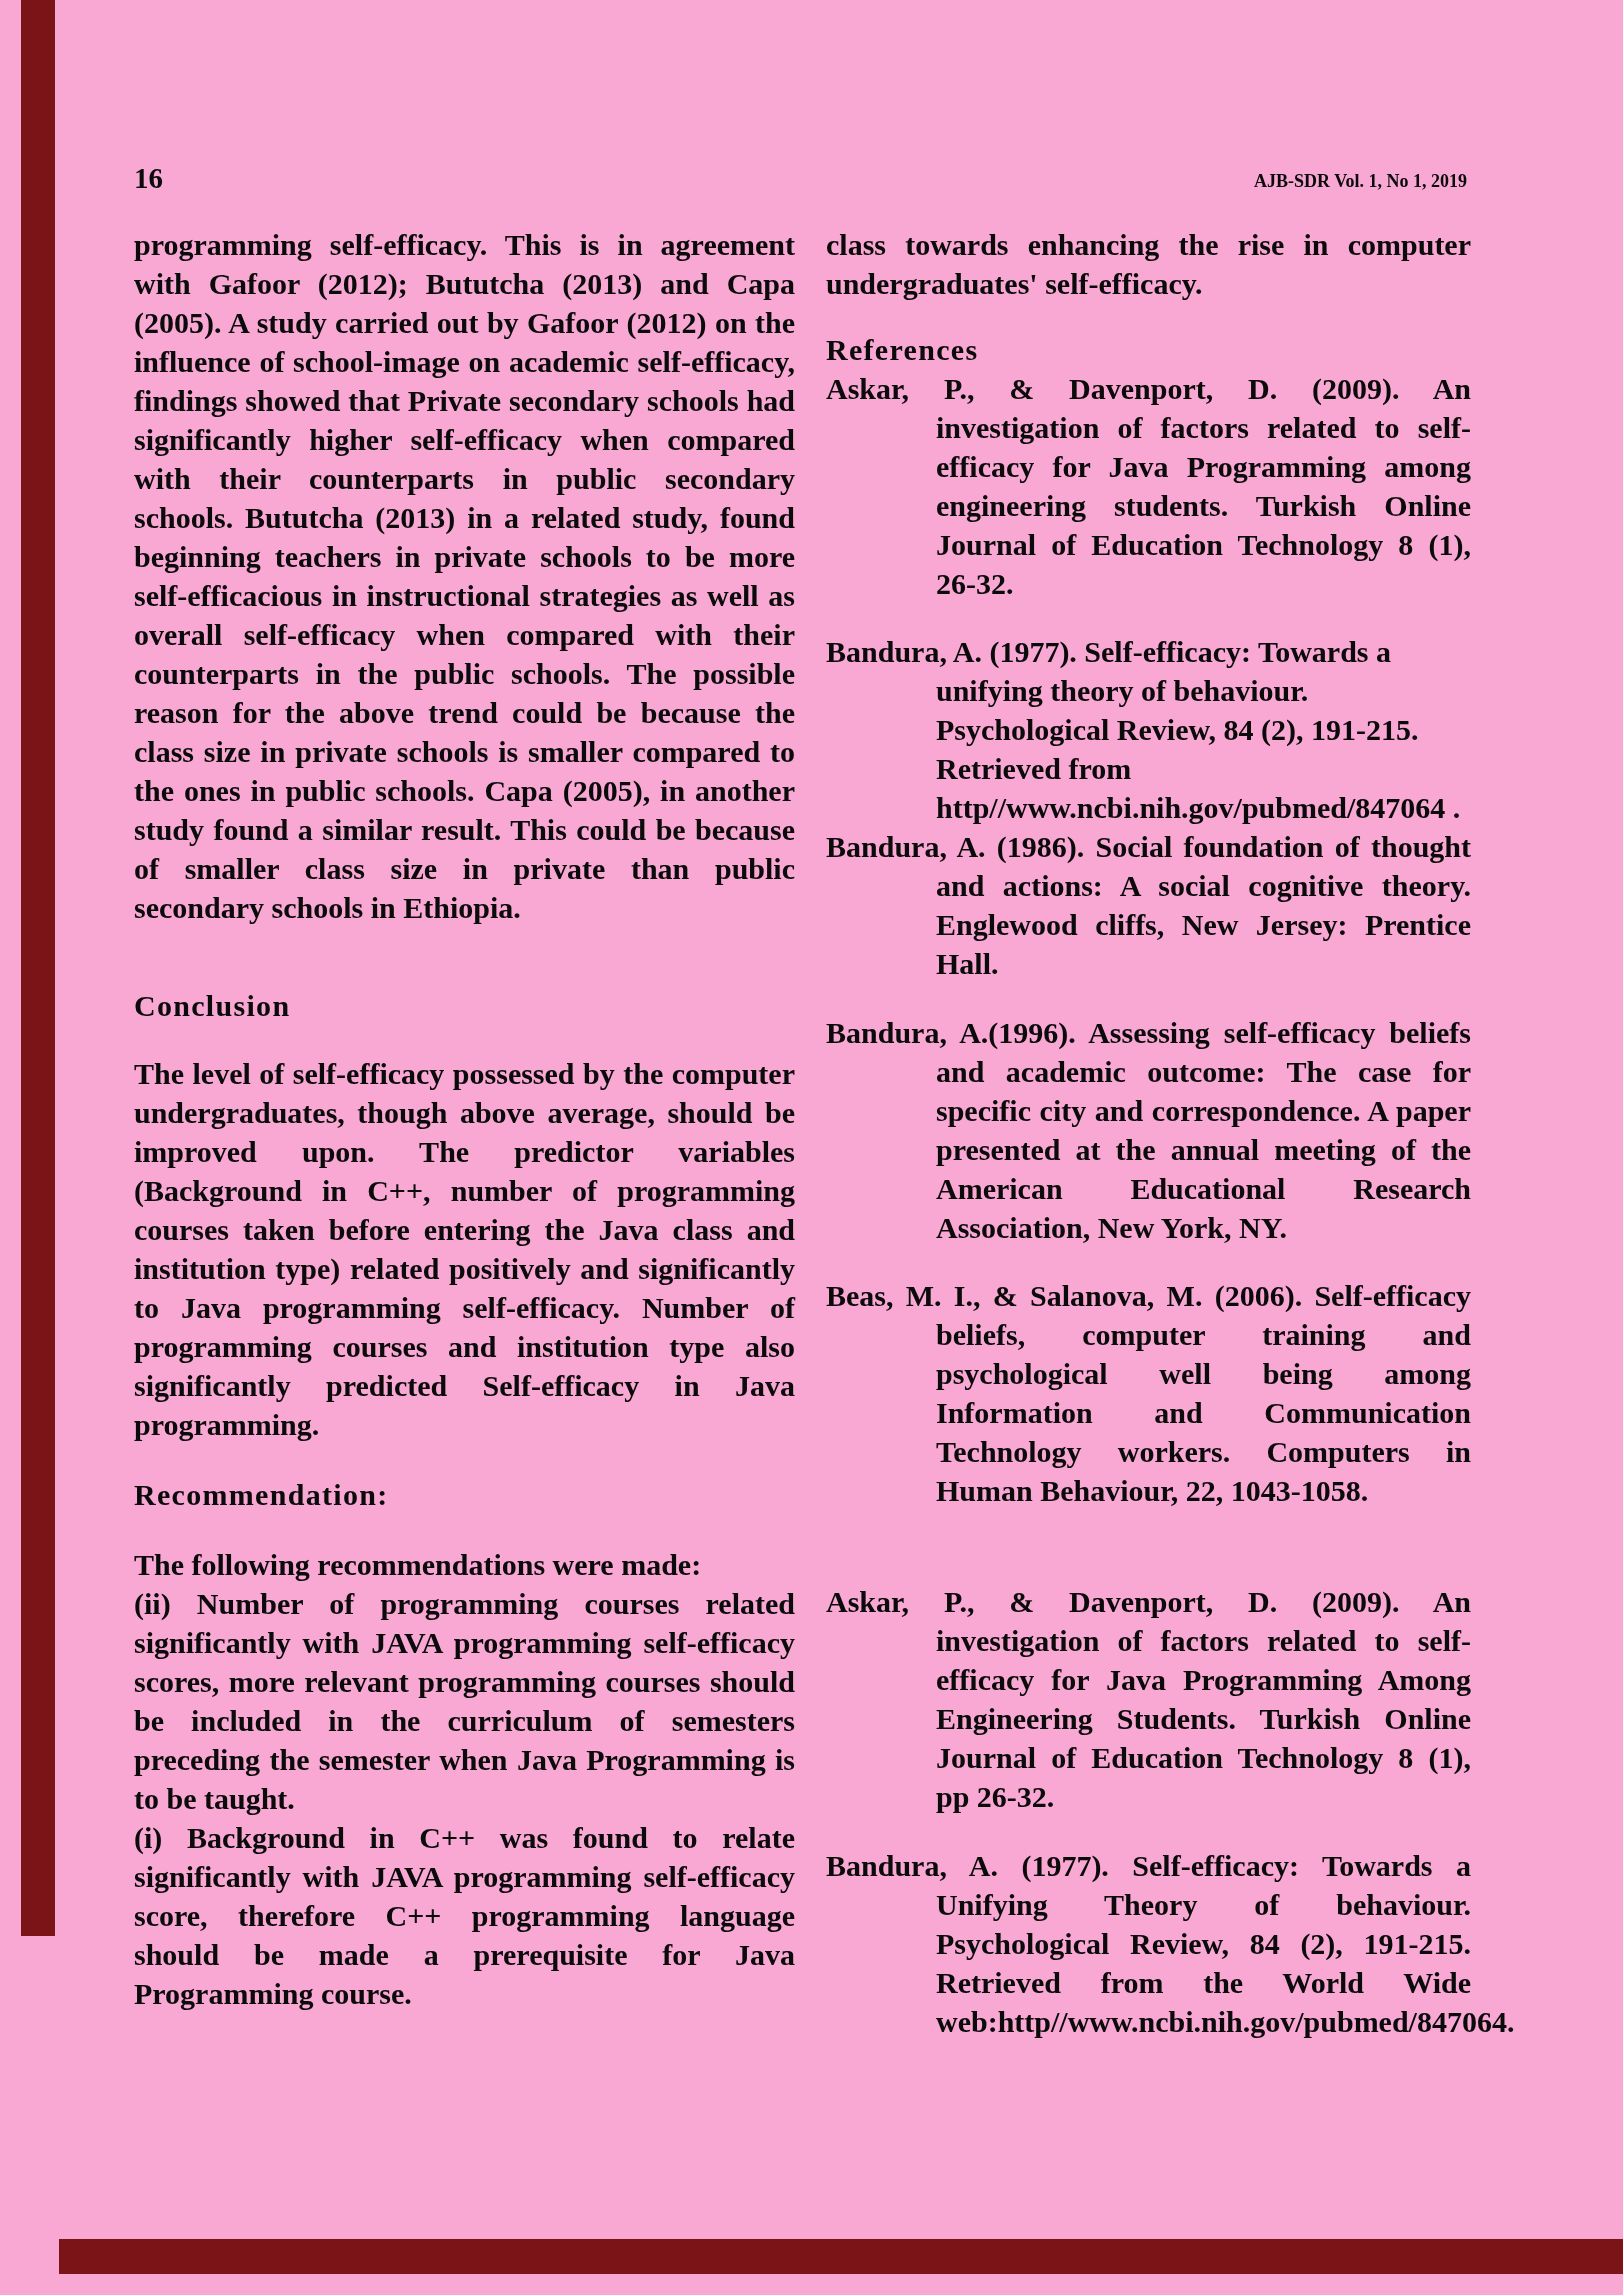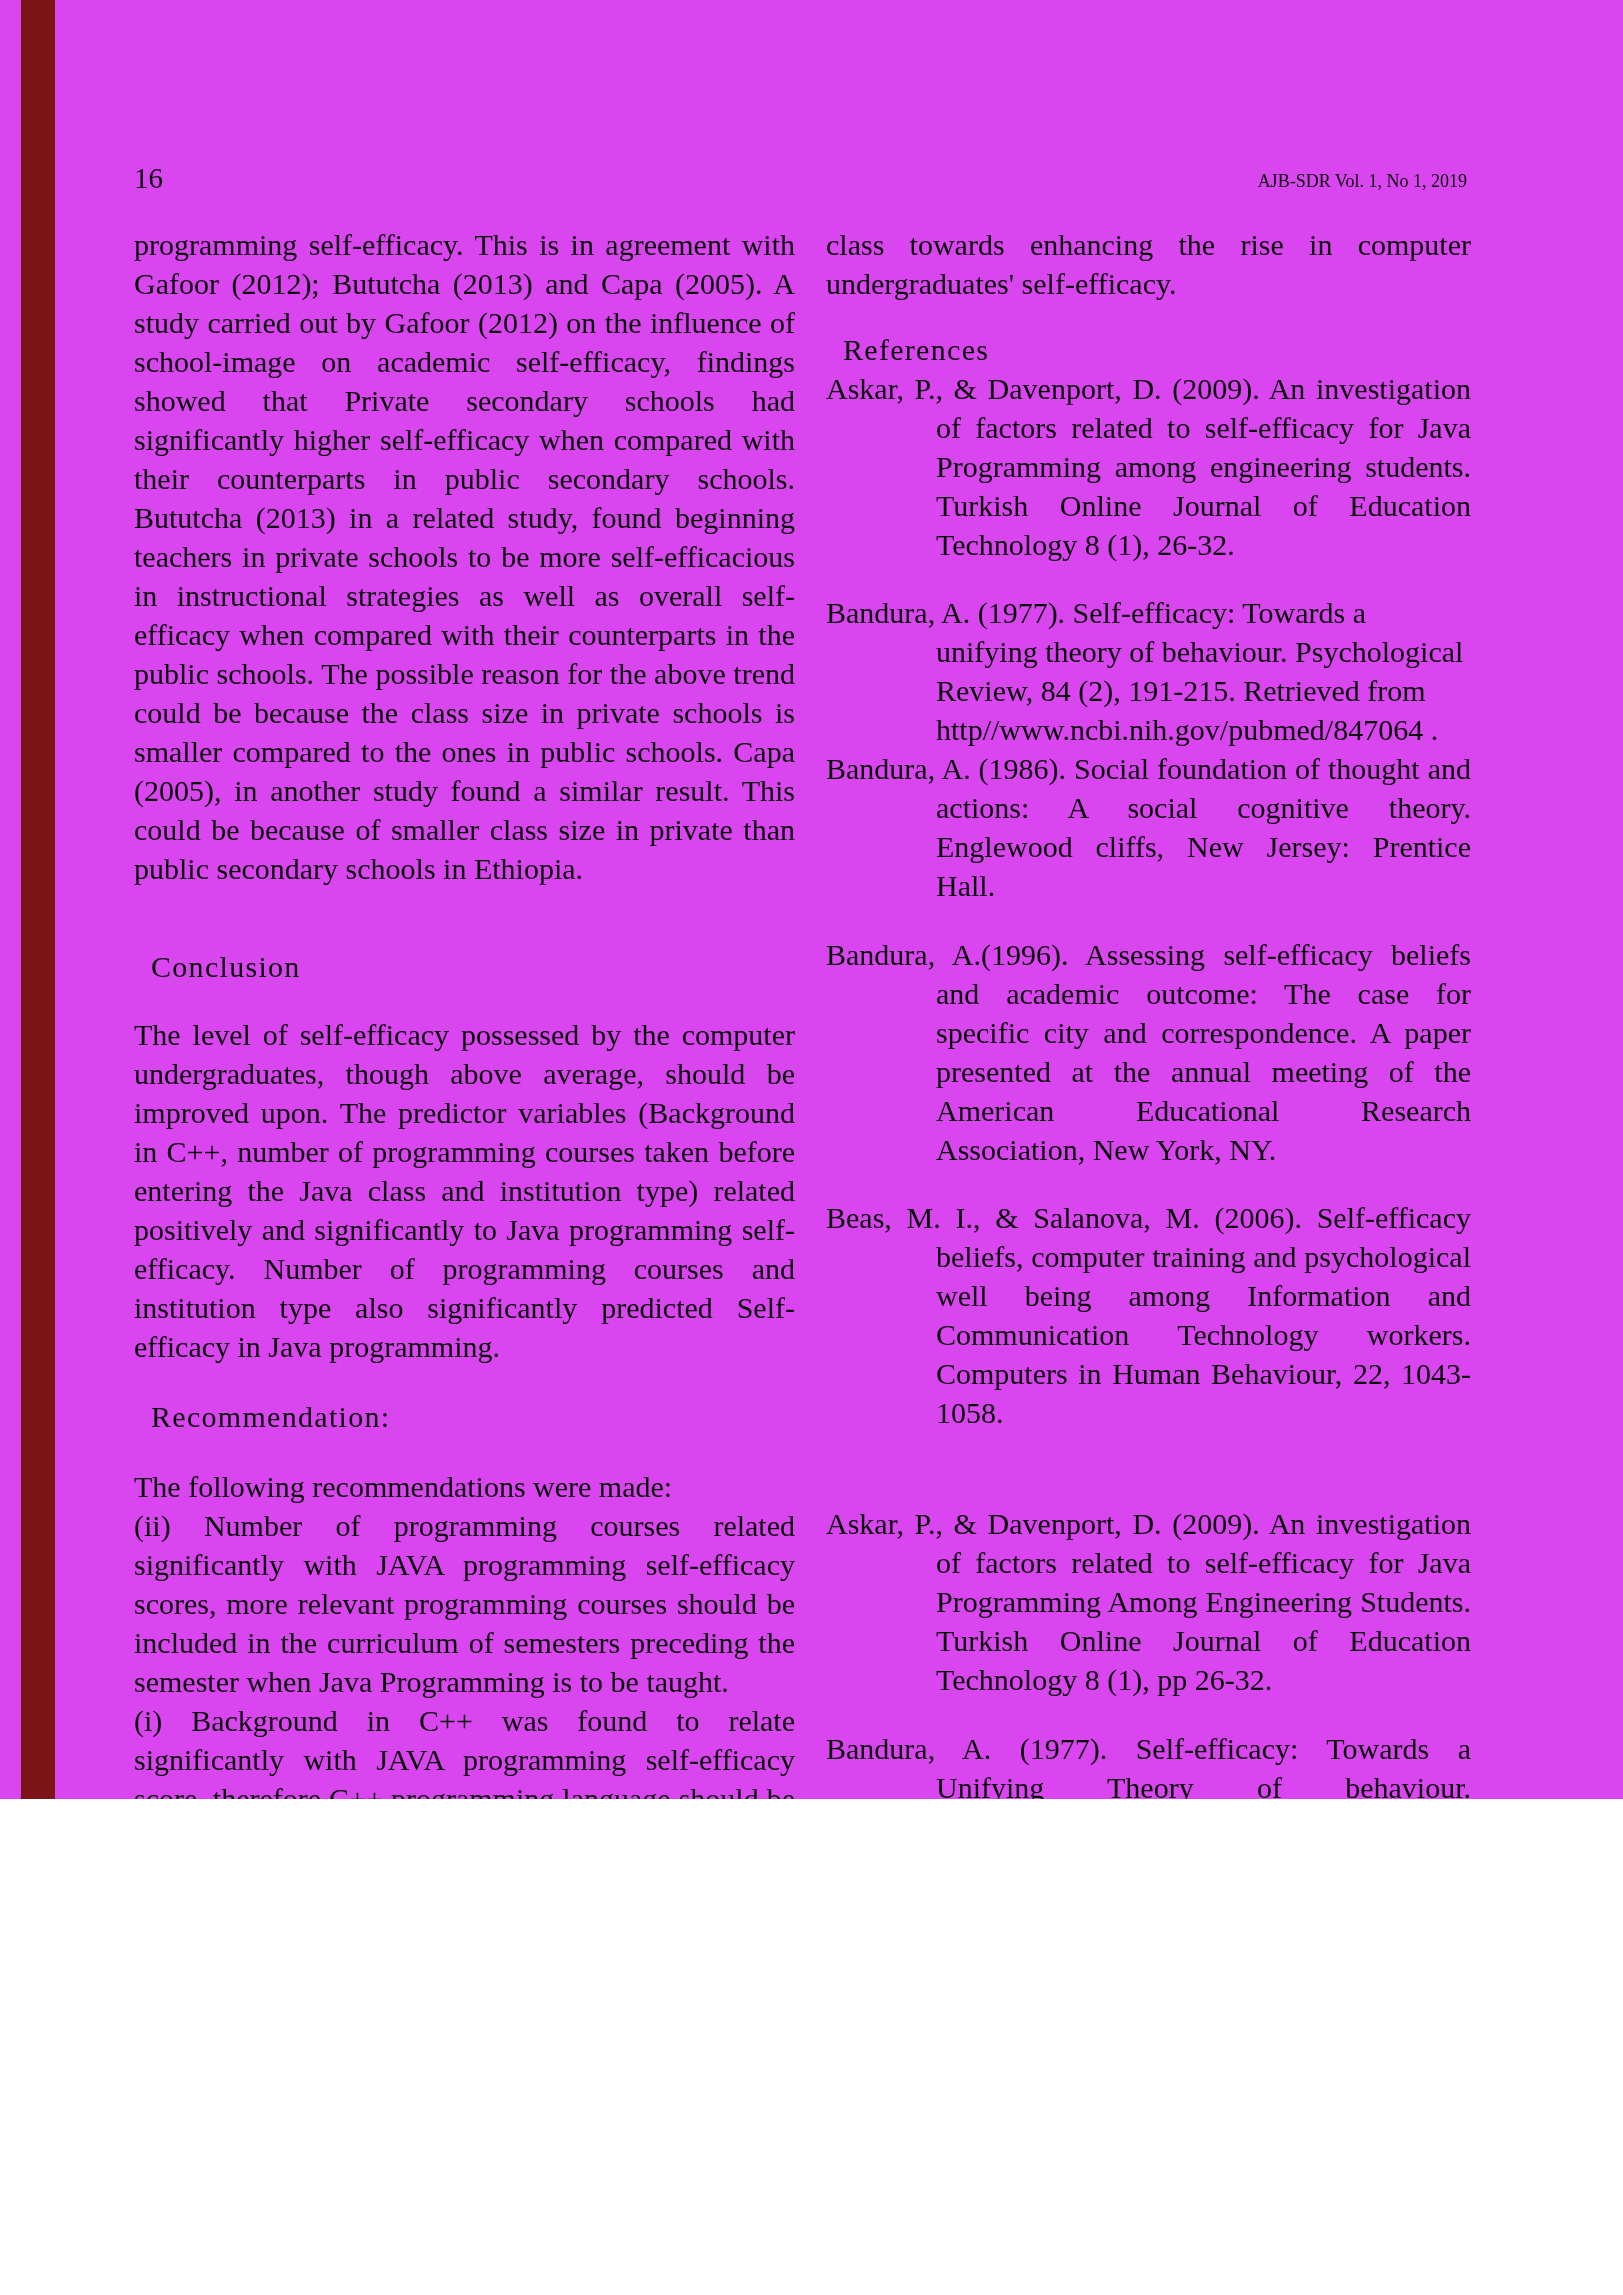--- a/index.html
+++ b/index.html
@@ -3,25 +3,26 @@
 <meta charset="utf-8">
 <style>
   html, body {
     margin: 0;
     padding: 0;
     background: #ffffff;
   }
   .page {
     position: relative;
     width: 1623px;
-    height: 1799px;
-    background: #d946ef;
+    height: 2295px;
+    background: #f9a8d4;
     font-family: "Liberation Serif", "DejaVu Serif", serif;
     color: #0b0b0b;
     overflow: hidden;
+    font-weight: bold;
   }
   
   .bar-left {
     position: absolute;
     left: 21px;
     top: 0;
     width: 34px;
     height: 1936px;
   }
   .bar-bottom {
@@ -55,21 +56,21 @@
     line-height: 39px;
   }
   .col-left  { left: 134px; }
   .col-right { left: 826px; width: 645px; }
 
   .para {
     margin: 0;
     text-align: justify;
   }
   .heading {
-    margin: 17px;
+    margin: 0;
     letter-spacing: 1.3px;
     text-align: left;
   }
   .mb-line   { margin-bottom: 59px; }
   .mb-half   { margin-bottom: 29.4px; }
   .mb-small  { margin-bottom: 31px; }
   .mb-zero   { margin-bottom: 0; }
   .mb-gap    { margin-bottom: 27px; }
 
   .ref {

